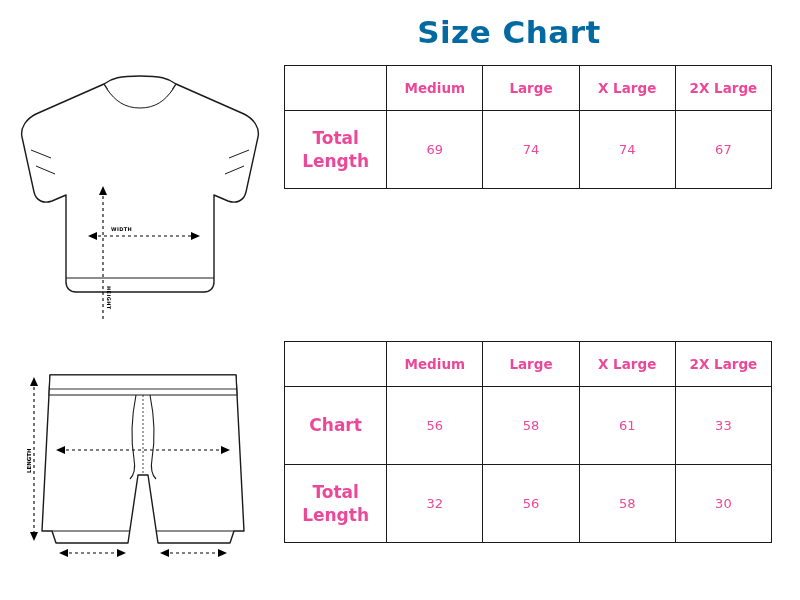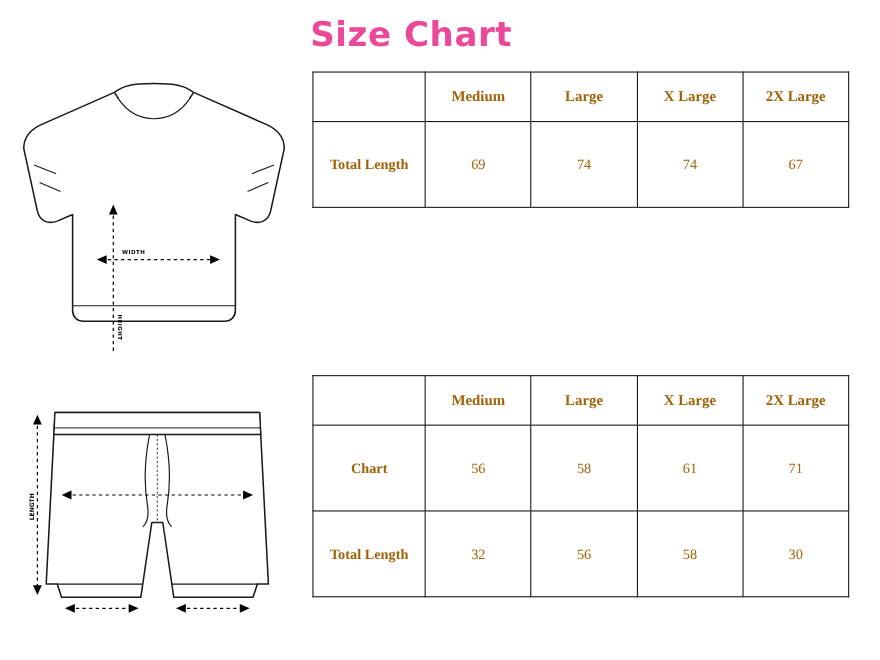--- a/index.html
+++ b/index.html
@@ -18,28 +18,28 @@
 
   .page {
     position: relative;
     width: 800px;
     height: 600px;
   }
 
   
   .title {
     position: absolute;
-    left: 282px;
+    left: 264px;
     top: 14px;
     width: 490px;
-    text-align: left;
+    text-align: center;
     font-size: 31px;
     font-weight: bold;
     letter-spacing: 0.5px;
-    color: #ec4899;
+    color: #0369a1;
   }
 
   
   .illus-col {
     position: absolute;
     left: 0px;
     top: 0px;
     width: 280px;
     height: 600px;
   }
@@ -74,31 +74,30 @@
     left: 284px;
     top: 341px;
     width: 488px;
   }
   .tbl td, .tbl th {
     border: 1.5px solid #1a1a1a;
     text-align: center;
     vertical-align: middle;
     font-size: 13px;
     font-weight: normal;
-    color: #a16207;
+    color: #ec4899;
     padding: 0;
-    font-family: Liberation Serif, serif;
   }
   .tbl th {
     font-weight: bold;
     font-size: 13.5px;
   }
   .tbl .rowhead {
     font-weight: bold;
-    font-size: 13px;
+    font-size: 17px;
     line-height: 1.35;
   }
   .tbl .corner {
     border: 1.5px solid #1a1a1a;
   }
   .r-head { height: 45px; }
   .r-body { height: 78px; }
   col.c0 { width: 102px; }
   col.cx { width: 96px; }
 
@@ -244,21 +243,21 @@
         <th>Medium</th>
         <th>Large</th>
         <th>X Large</th>
         <th>2X Large</th>
       </tr>
       <tr class="r-body">
         <td class="rowhead">Chart</td>
         <td class="val">56</td>
         <td class="val">58</td>
         <td class="val">61</td>
-        <td class="val">71</td>
+        <td class="val">33</td>
       </tr>
       <tr class="r-body">
         <td class="rowhead">Total Length</td>
         <td class="val">32</td>
         <td class="val">56</td>
         <td class="val">58</td>
         <td class="val">30</td>
       </tr>
     </tbody>
   </table>

